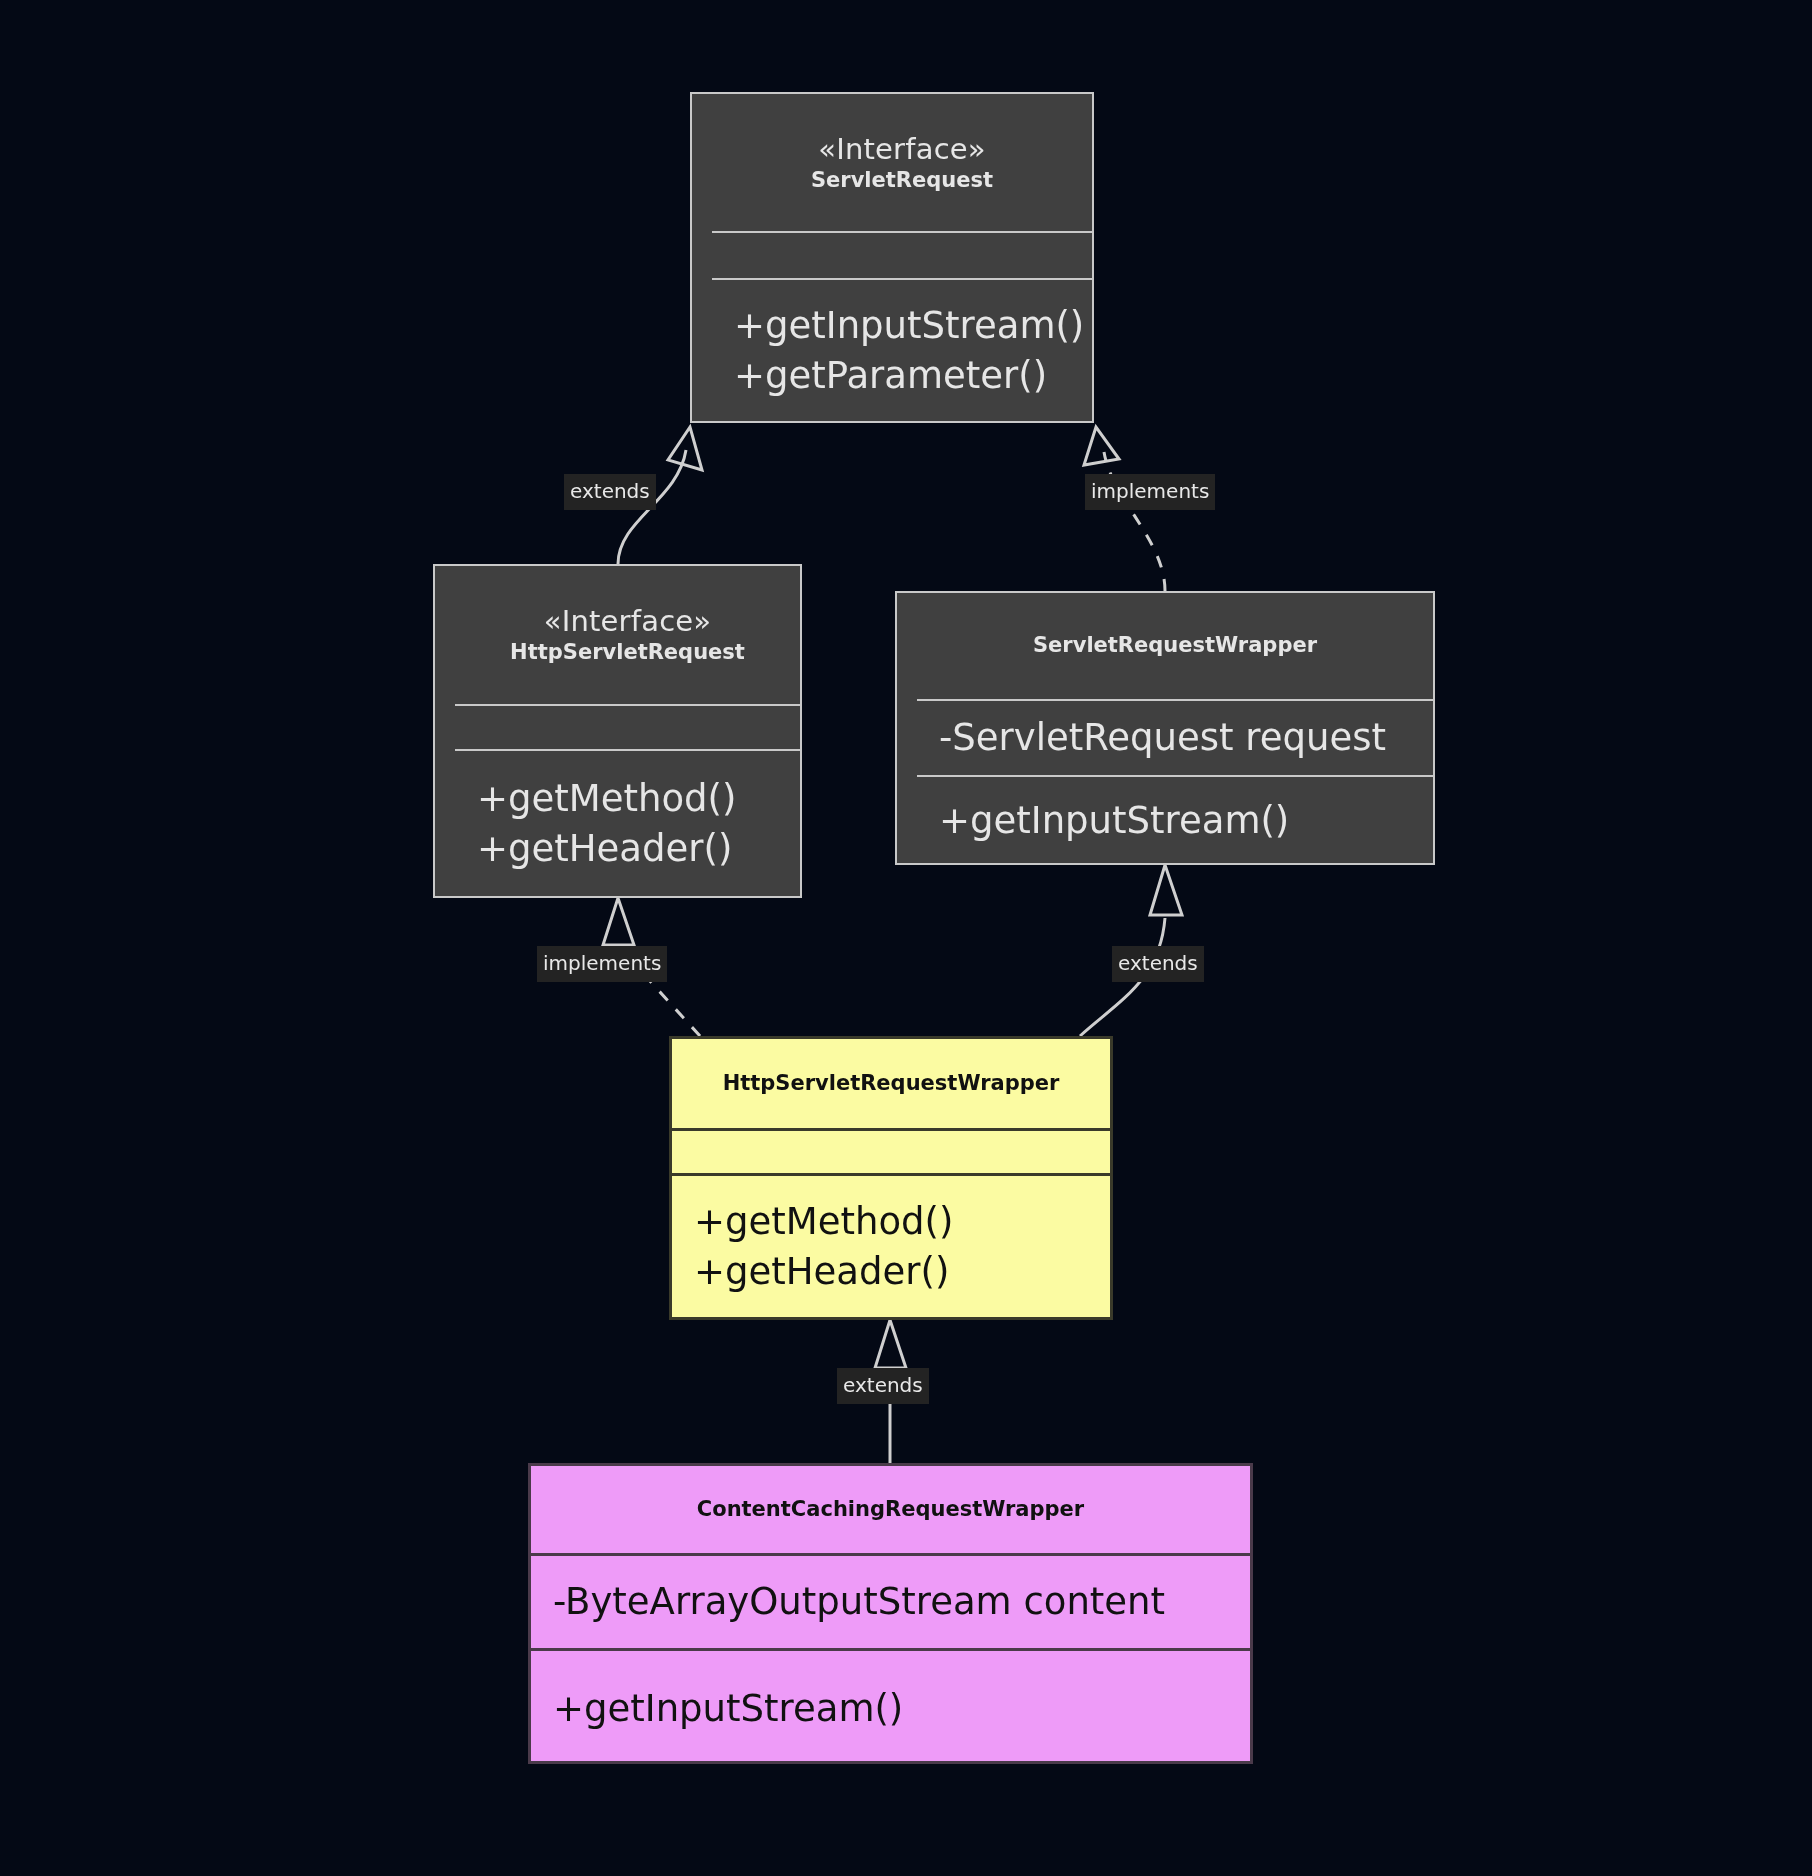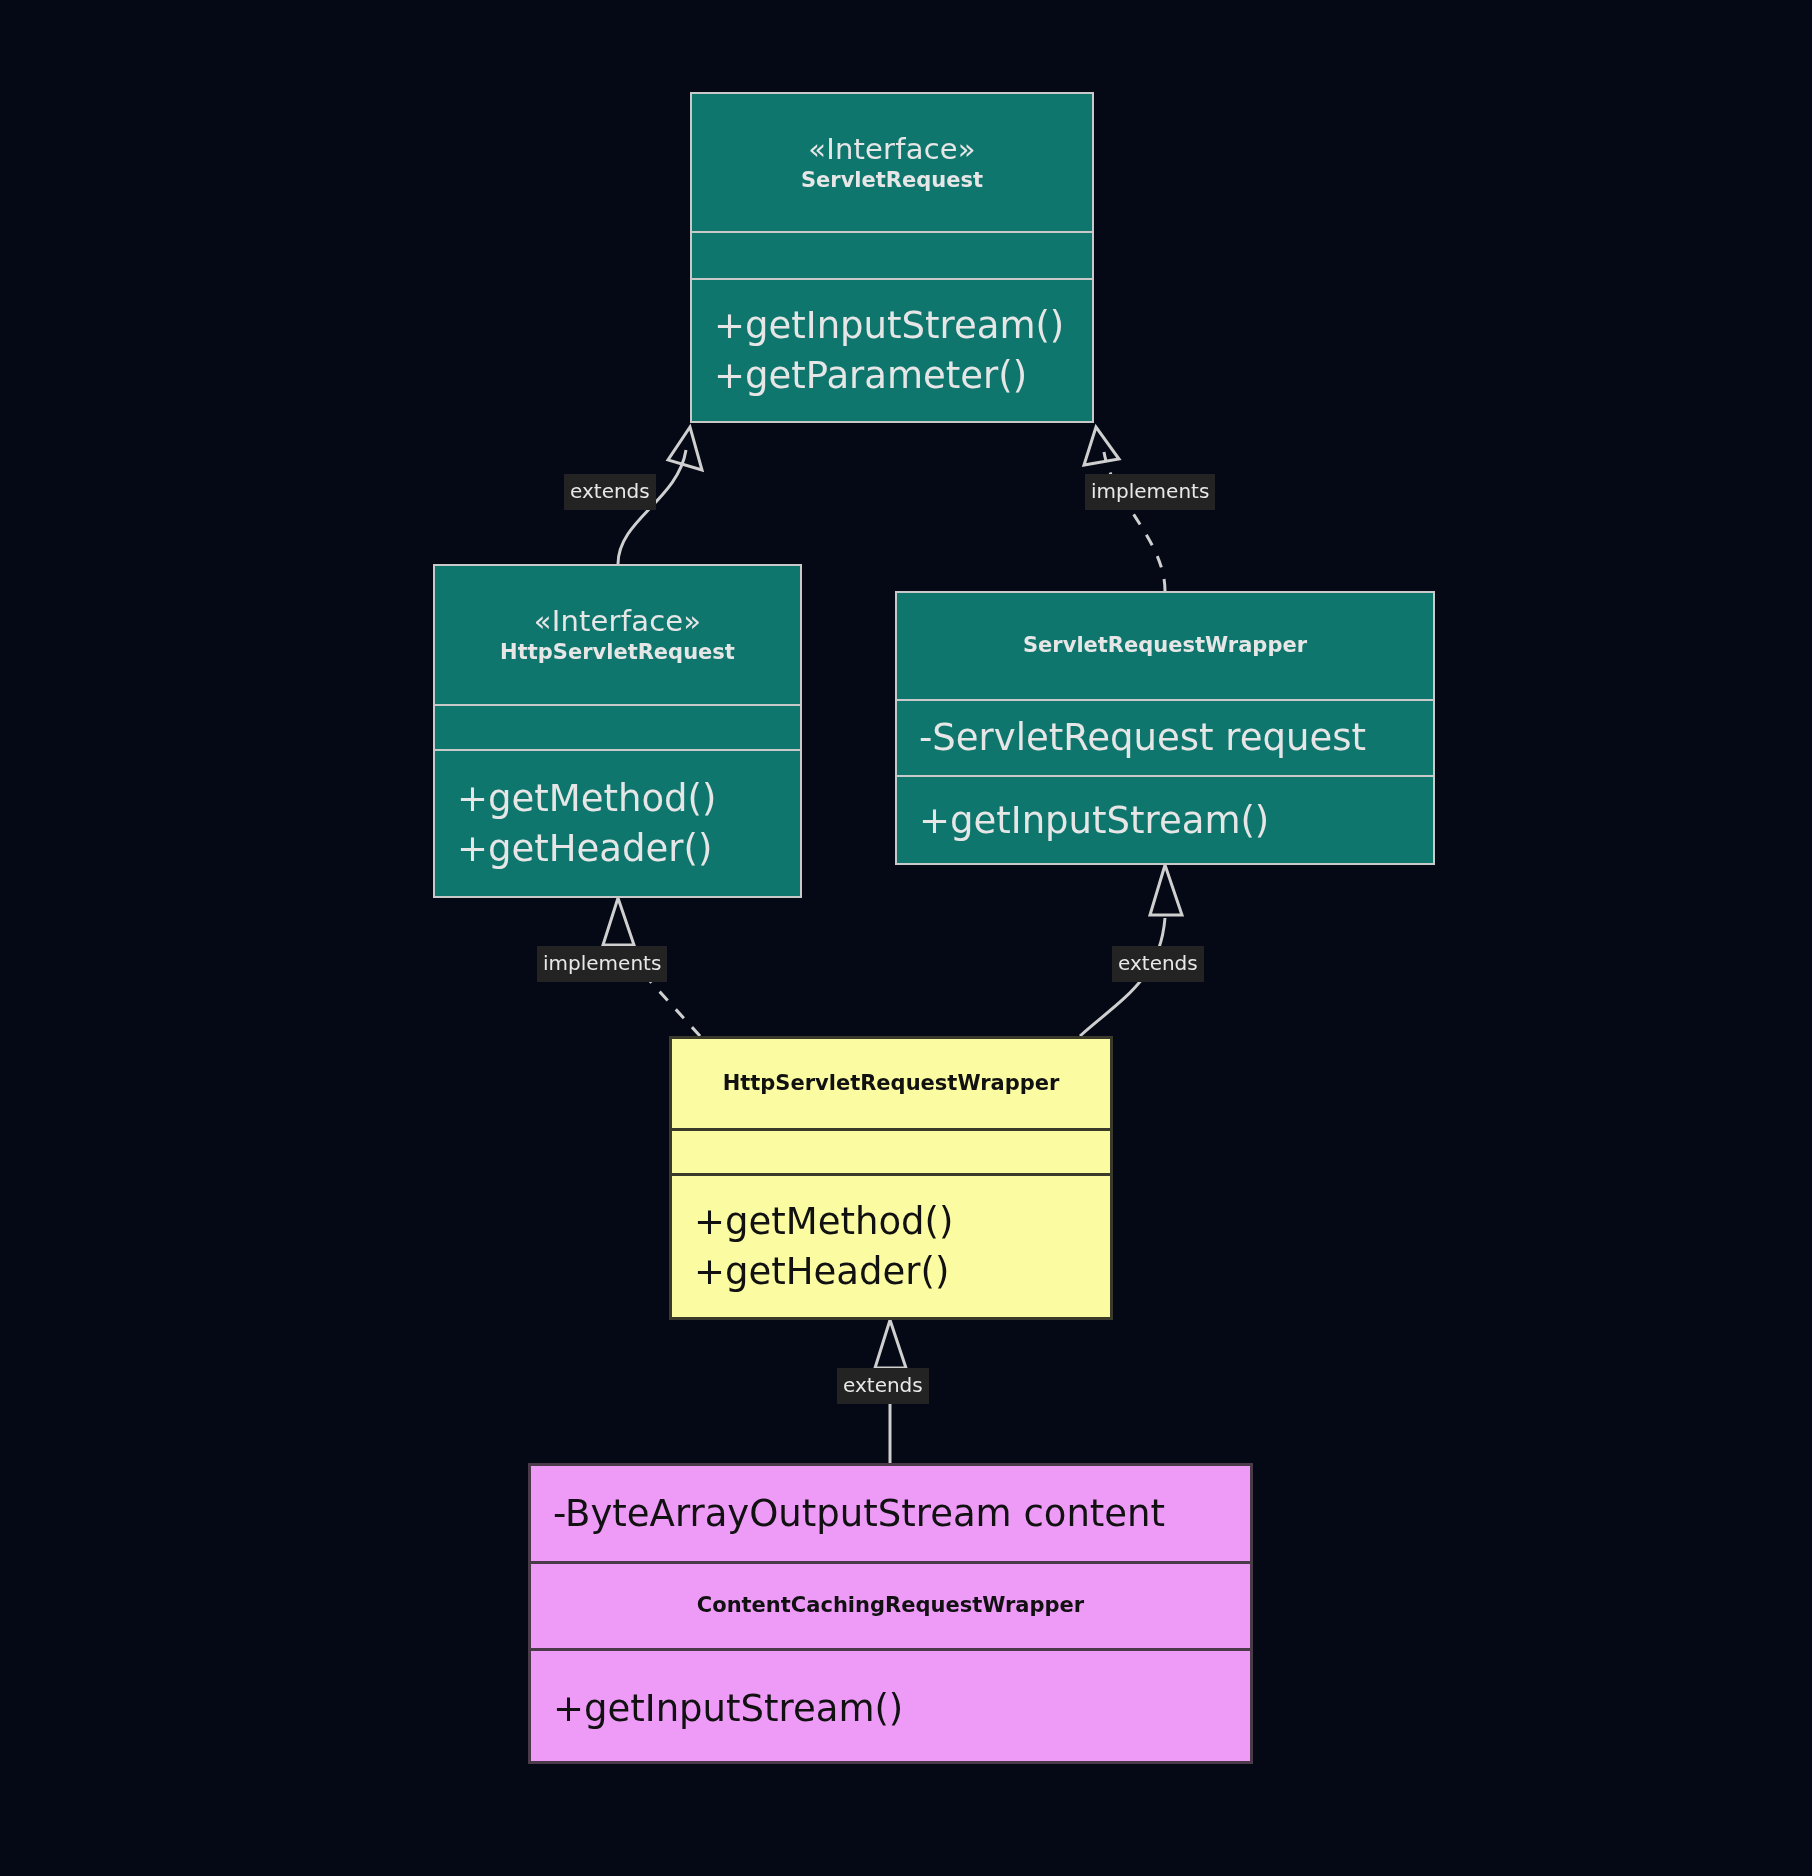--- a/index.html
+++ b/index.html
@@ -19,22 +19,23 @@
     top: 0; left: 0;
     width: 1812px;
     height: 1876px;
   }
   .uml-box {
     position: absolute;
     box-sizing: border-box;
     overflow: hidden;
   }
   .uml-box.dark {
-    background: #0f766e;
+    background: #404040;
     border: 2px solid #c9c9c9;
+    padding-left: 20px;
   }
   .uml-box.yellow {
     background: #fbfba2;
     border: 3px solid #3a3a2a;
   }
   .uml-box.pink {
     background: #ee9bf8;
     border: 3px solid #4a3a4a;
   }
   .sec {
@@ -157,25 +158,25 @@
     <div class="classname">HttpServletRequestWrapper</div>
   </div>
   <div class="sec body" style="height:45px;"></div>
   <div class="sec body" style="height:144px;">
     <div class="member">+getMethod()</div>
     <div class="member">+getHeader()</div>
   </div>
 </div>
 
 <div class="uml-box pink" style="left:528px; top:1463px; width:725px; height:301px;">
+  <div class="sec head" style="height:87px;">
+    <div class="classname">ContentCachingRequestWrapper</div>
+  </div>
   <div class="sec body" style="height:95px;">
     <div class="member">-ByteArrayOutputStream content</div>
-  </div>
-  <div class="sec head" style="height:87px;">
-    <div class="classname">ContentCachingRequestWrapper</div>
   </div>
   <div class="sec body" style="height:119px;">
     <div class="member">+getInputStream()</div>
   </div>
 </div>
 
 <div class="edge-label" style="left:564px; top:474px;">extends</div>
 
 <div class="edge-label" style="left:1085px; top:474px;">implements</div>
 

